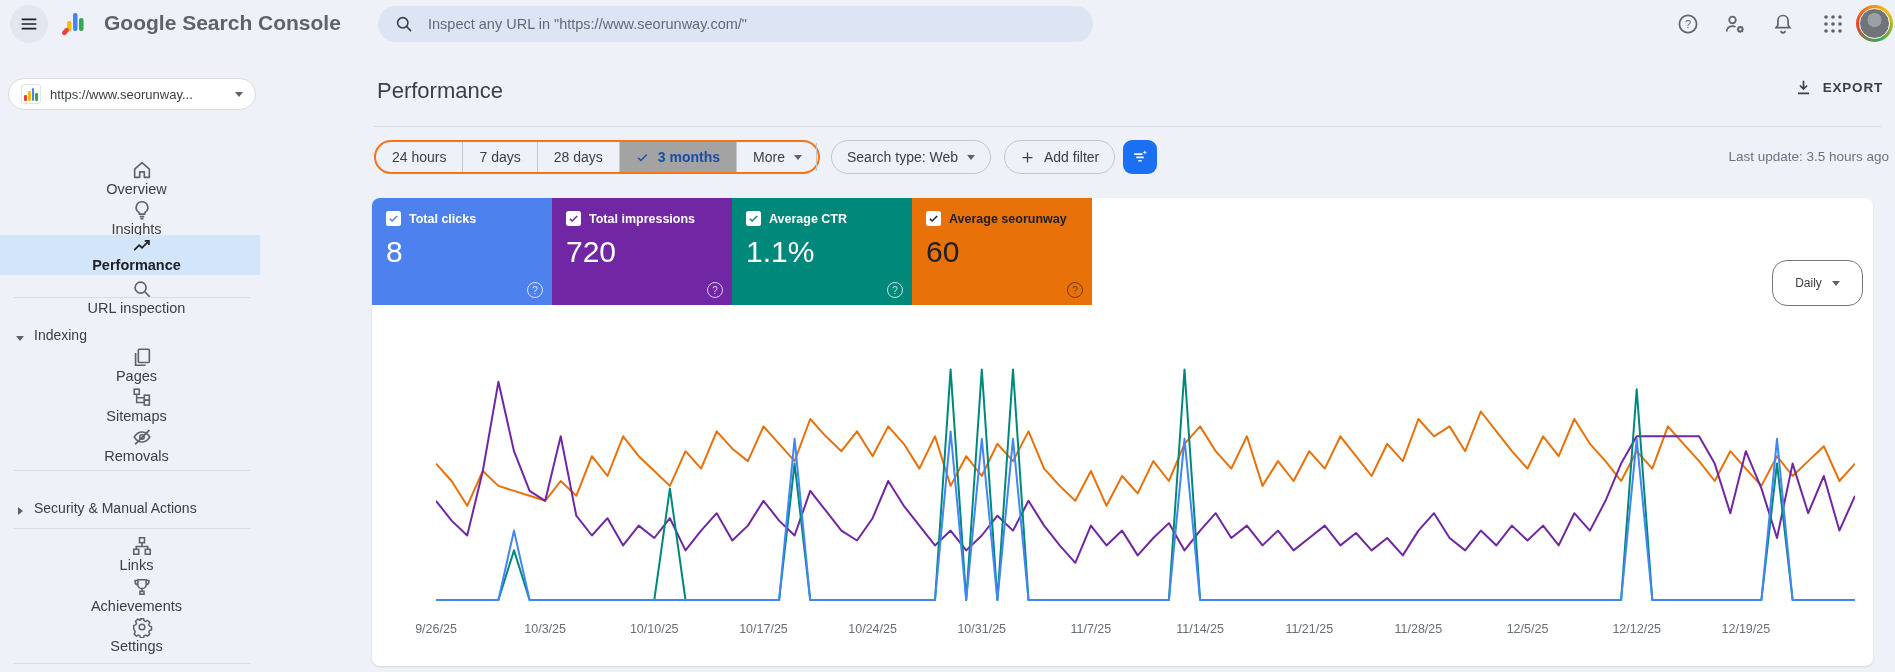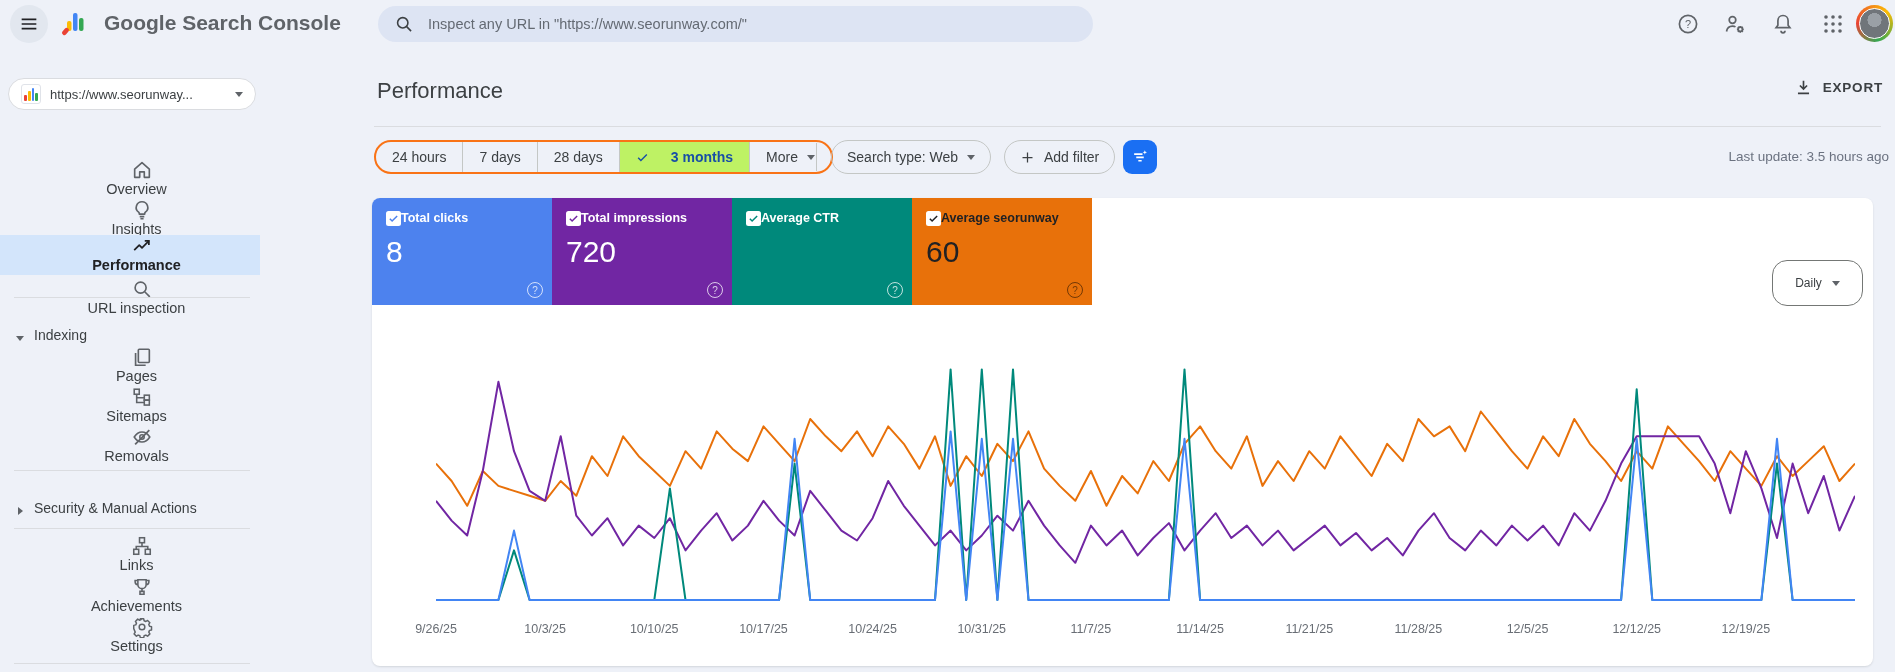--- a/index.html
+++ b/index.html
@@ -49,33 +49,33 @@
   .export-btn { position:absolute; right:12px; top:30px; display:flex; align-items:center; gap:10px;
     cursor:pointer; color:#3c4043; font-size:13.5px; font-weight:bold; letter-spacing:.8px; }
   .head-div { position:absolute; left:114px; right:14px; top:78px; height:1px; background:#dadce0; }
 
   .filter-row { position:absolute; left:114px; right:6px; top:92px; height:36px; }
   .segmented { position:absolute; left:0; top:0; height:34px; display:flex; border:2px solid #f97316;
     border-radius:17px; overflow:hidden; background:#fff0; }
   .seg { display:flex; align-items:center; padding:0 16px; font-size:14px; color:#3c4043;
     border-left:1px solid #c4c7c5; cursor:pointer; white-space:nowrap; background:transparent; }
   .seg:first-child { border-left:none; }
-  .seg.selected { background:#bef264; color:#174ea6; font-weight:bold; gap:22px; }
+  .seg.selected { background:#a3a3a3; color:#174ea6; font-weight:bold; gap:9px; }
   .vsep { position:absolute; left:442px; top:3px; width:1px; height:28px; background:#c4c7c5; }
   .chip { position:absolute; top:0; height:34px; border:1px solid #c4c7c5; border-radius:17px;
     display:flex; align-items:center; padding:0 15px; font-size:14px; color:#3c4043; cursor:pointer; gap:9px; white-space:nowrap; }
   .filter-btn { position:absolute; left:863px; top:0; width:34px; height:34px; border-radius:9px;
     background:#1a6ff3; display:flex; align-items:center; justify-content:center; cursor:pointer; }
   .last-update { position:absolute; right:0; top:9px; font-size:13.5px; color:#6b7280; }
 
   .chart-card { position:absolute; left:112px; top:150px; width:1501px; height:468px;
     background:#fff; border-radius:8px; box-shadow:0 1px 2px rgba(60,64,67,.15); }
   .mcard { position:absolute; top:0; width:180px; height:107px; padding:13px 14px; cursor:pointer; }
   .mcard:first-child { border-top-left-radius:8px; }
-  .mcard .mc-top { display:flex; align-items:flex-start; }
+  .mcard .mc-top { display:flex; align-items:center; gap:8px; }
   .mc-check { width:15px; height:15px; background:#fff; border-radius:2.5px;
     display:flex; align-items:center; justify-content:center; flex:none; }
   .mc-label { font-size:12.5px; font-weight:bold; white-space:nowrap; }
   .mc-value { font-size:30px; margin-top:9px; font-weight:normal; }
   .mc-help { position:absolute; right:9px; bottom:7px; width:16px; height:16px; border-radius:50%;
     font-size:10px; display:flex; align-items:center; justify-content:center; cursor:pointer; }
 
   .daily-btn { position:absolute; right:10px; top:15px; width:91px; height:46px; border:1px solid #747775;
     border-radius:15px; display:flex; align-items:center; justify-content:center; gap:10px;
     font-size:12px; color:#3c4043; cursor:pointer; background:#fff;margin-top:47px; }
@@ -338,20 +338,21 @@
     </div>
     <div class="mcard" style="left: 360px; background: rgb(0, 137, 123); color: rgb(255, 255, 255);">
       <div class="mc-top">
           <span class="mc-check">
             <svg width="11" height="11" viewBox="0 0 24 24" fill="none" stroke-width="3.2" class="mc-checkmark" stroke="#00897b">
               <path d="M4 12.5l5 5L20 6.5"></path>
             </svg>
           </span>
         <span class="mc-label">Average CTR</span>
         </div>
+      <div class="mc-value">1.1%</div>
       <div class="mc-help" style="border: 1.5px solid rgba(255, 255, 255, 0.75); color: rgba(255, 255, 255, 0.75);">?</div>
     </div>
     <div class="mcard" style="left: 540px; background: rgb(232, 113, 10); color: rgb(32, 33, 36);">
       <div class="mc-top">
           <span class="mc-check">
             <svg width="11" height="11" viewBox="0 0 24 24" fill="none" stroke-width="3.2" class="mc-checkmark" stroke="#202124">
               <path d="M4 12.5l5 5L20 6.5"></path>
             </svg>
           </span>
         <span class="mc-label">Average seorunway</span>

